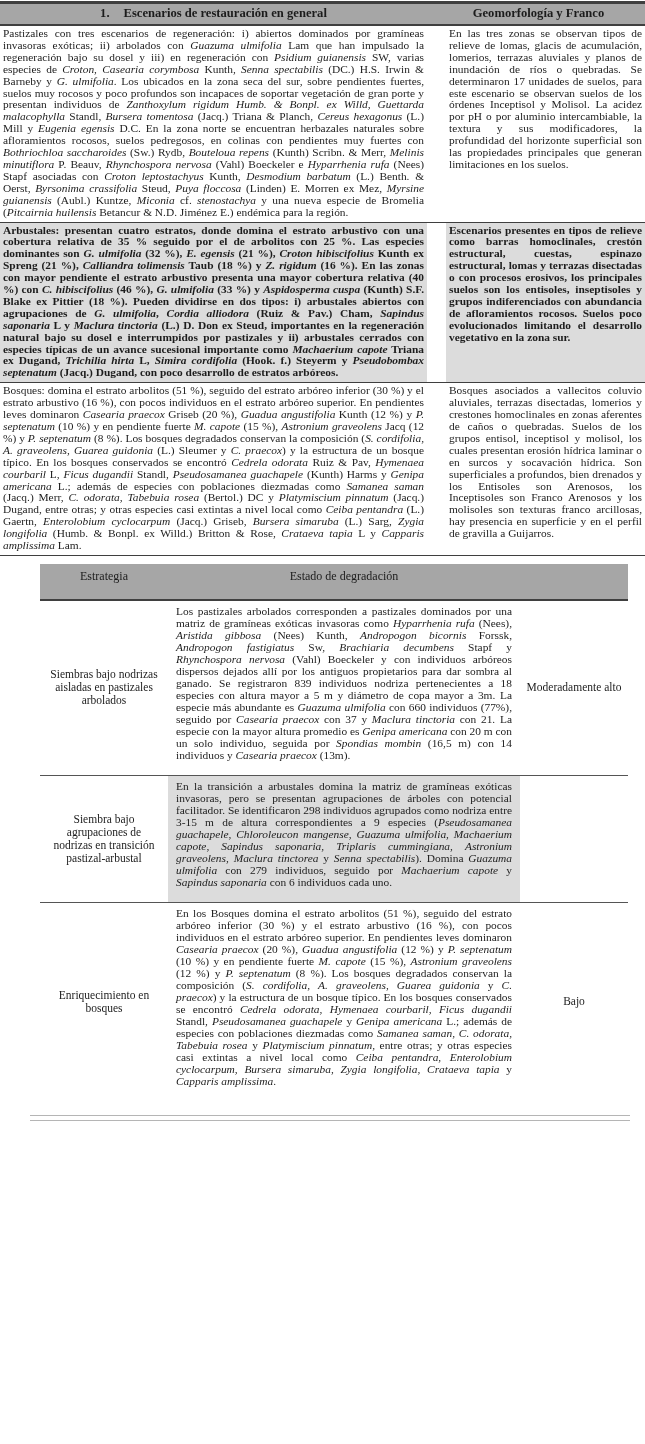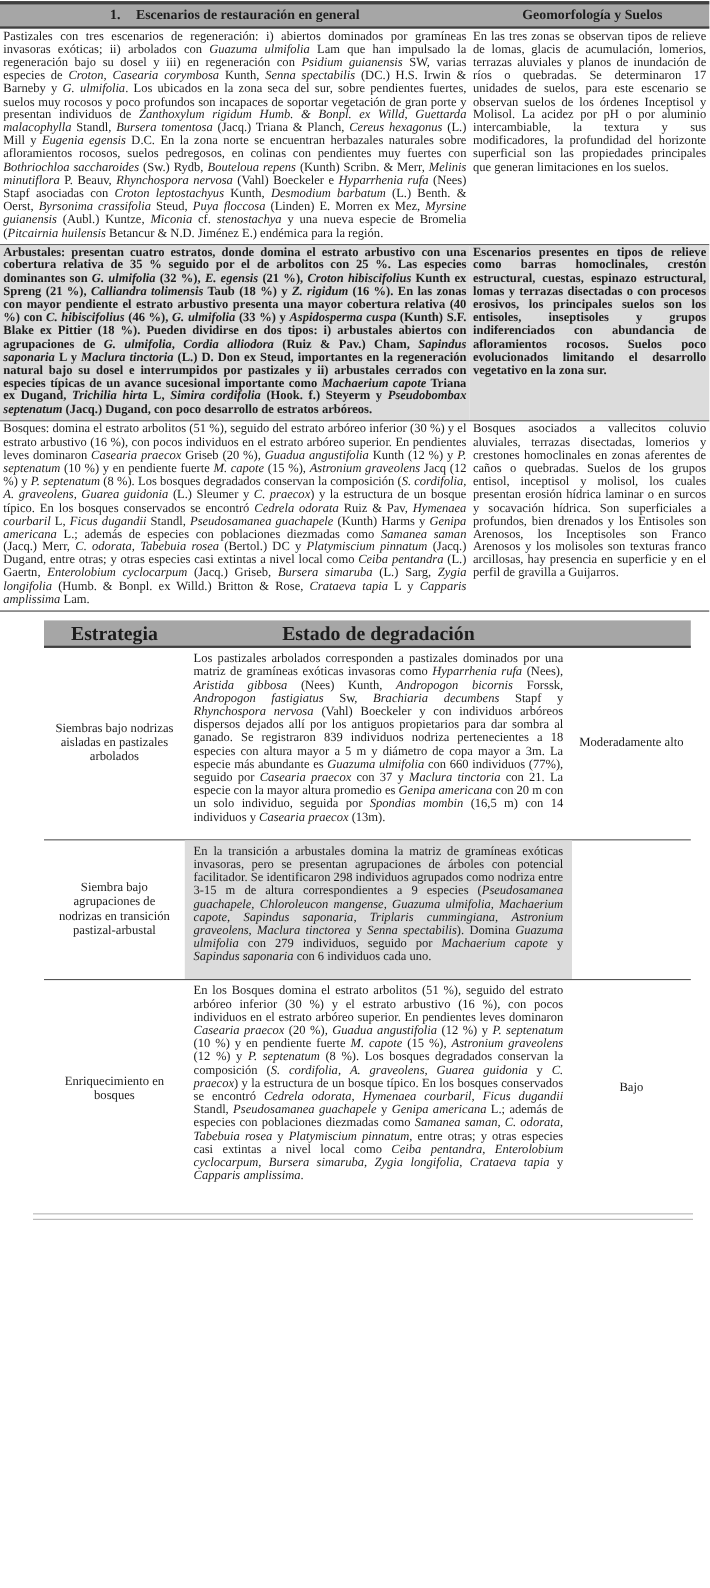--- a/index.html
+++ b/index.html
@@ -22,21 +22,21 @@
     border-bottom:2px solid var(--border-dark, #3f3f3f);
     font-weight:bold;
     font-size:12.6px;
     padding:2px 0 3px 0;
   }
   .t1-header .hcell { text-align:center; }
   .t1-header .num { margin-right:14px; }
   .t1-row {
     display:grid;
     grid-template-columns:427px 1fr;
-    column-gap:0;
+    column-gap:19px;
     border-bottom:1.5px solid var(--border-dark, #3f3f3f);
   }
   .t1-row .cell {
     font-size:11.4px;
     line-height:11.9px;
     text-align:justify;
     padding:2px 3px 3px 3px;
   }
   .t1-row.shaded .cell { background:var(--row-shade, #dcdcdc);font-weight:bold; }
 
@@ -49,23 +49,23 @@
     font-size:12.6px;
     text-align:center;
     padding:7px 6px 12px 6px;
   }
   .t2-title .num { margin-right:14px; }
   .t2-cols {
     display:grid;
     grid-template-columns:128px 352px 108px;
     background:var(--header-bg, #a6a6a6);
     border-bottom:2px solid var(--border-dark, #3f3f3f);
-    font-weight:bold;
-    font-size:18px;
-    padding:5px 0 4px 0;
+    font-weight:normal;
+    font-size:12px;
+    padding:5px 0 16px 0;
   }
   .t2-cols .hc { text-align:center; line-height:14px; }
   .t2-row {
     display:grid;
     grid-template-columns:128px 352px 108px;
     border-bottom:1px solid #555;
   }
   .t2-row:last-of-type { border-bottom:none; }
   .t2-row .strategy {
     display:flex; align-items:center; justify-content:center;
@@ -97,21 +97,21 @@
 </head>
 <body>
 
 <div class="page">
 
   <section class="t1">
     <div class="t1-header">
       <div class="hcell">
         <span class="num">1.</span><span>Escenarios de restauración en general</span>
       </div>
-      <div class="hcell">Geomorfología y Suelos</div>
+      <div class="hcell">Geomorfología y Franco</div>
     </div>
 
     <div class="t1-row">
       <div class="cell">Pastizales con tres escenarios de regeneración: i) abiertos dominados por gramíneas invasoras exóticas; ii) arbolados con <i>Guazuma ulmifolia</i> Lam que han impulsado la regeneración bajo su dosel y iii) en regeneración con <i>Psidium guianensis</i> SW, varias especies de <i>Croton</i>, <i>Casearia corymbosa</i> Kunth, <i>Senna spectabilis</i> (DC.) H.S. Irwin &amp; Barneby y <i>G. ulmifolia</i>. Los ubicados en la zona seca del sur, sobre pendientes fuertes, suelos muy rocosos y poco profundos son incapaces de soportar vegetación de gran porte y presentan individuos de <i>Zanthoxylum rigidum Humb. &amp; Bonpl. ex Willd</i>, <i>Guettarda malacophylla</i> Standl, <i>Bursera tomentosa</i> (Jacq.) Triana &amp; Planch, <i>Cereus hexagonus</i> (L.) Mill y <i>Eugenia egensis</i> D.C. En la zona norte se encuentran herbazales naturales sobre afloramientos rocosos, suelos pedregosos, en colinas con pendientes muy fuertes con <i>Bothriochloa saccharoides</i> (Sw.) Rydb, <i>Bouteloua repens</i> (Kunth) Scribn. &amp; Merr, <i>Melinis minutiflora</i> P. Beauv, <i>Rhynchospora nervosa</i> (Vahl) Boeckeler e <i>Hyparrhenia rufa</i> (Nees) Stapf asociadas con <i>Croton leptostachyus</i> Kunth, <i>Desmodium barbatum</i> (L.) Benth. &amp; Oerst, <i>Byrsonima crassifolia</i> Steud, <i>Puya floccosa</i> (Linden) E. Morren ex Mez, <i>Myrsine guianensis</i> (Aubl.) Kuntze, <i>Miconia</i> cf. <i>stenostachya</i> y una nueva especie de Bromelia (<i>Pitcairnia huilensis</i> Betancur &amp; N.D. Jiménez E.) endémica para la región.</div>
       <div class="cell">En las tres zonas se observan tipos de relieve de lomas, glacis de acumulación, lomerios, terrazas aluviales y planos de inundación de ríos o quebradas. Se determinaron 17 unidades de suelos, para este escenario se observan suelos de los órdenes Inceptisol y Molisol. La acidez por pH o por aluminio intercambiable, la textura y sus modificadores, la profundidad del horizonte superficial son las propiedades principales que generan limitaciones en los suelos.</div>
     </div>
 
     <div class="t1-row shaded">
       <div class="cell">Arbustales: presentan cuatro estratos, donde domina el estrato arbustivo con una cobertura relativa de 35 % seguido por el de arbolitos con 25 %. Las especies dominantes son <i>G. ulmifolia</i> (32 %), <i>E. egensis</i> (21 %), <i>Croton hibiscifolius</i> Kunth ex Spreng (21 %), <i>Calliandra tolimensis</i> Taub (18 %) y <i>Z. rigidum</i> (16 %). En las zonas con mayor pendiente el estrato arbustivo presenta una mayor cobertura relativa (40 %) con <i>C. hibiscifolius</i> (46 %), <i>G. ulmifolia</i> (33 %) y <i>Aspidosperma cuspa</i> (Kunth) S.F. Blake ex Pittier (18 %). Pueden dividirse en dos tipos: i) arbustales abiertos con agrupaciones de <i>G. ulmifolia</i>, <i>Cordia alliodora</i> (Ruiz &amp; Pav.) Cham, <i>Sapindus saponaria</i> L y <i>Maclura tinctoria</i> (L.) D. Don ex Steud, importantes en la regeneración natural bajo su dosel e interrumpidos por pastizales y ii) arbustales cerrados con especies típicas de un avance sucesional importante como <i>Machaerium capote</i> Triana ex Dugand, <i>Trichilia hirta</i> L, <i>Simira cordifolia</i> (Hook. f.) Steyerm y <i>Pseudobombax septenatum</i> (Jacq.) Dugand, con poco desarrollo de estratos arbóreos.</div>
       <div class="cell">Escenarios presentes en tipos de relieve como barras homoclinales, crestón estructural, cuestas, espinazo estructural, lomas y terrazas disectadas o con procesos erosivos, los principales suelos son los entisoles, inseptisoles y grupos indiferenciados con abundancia de afloramientos rocosos. Suelos poco evolucionados limitando el desarrollo vegetativo en la zona sur.</div>

